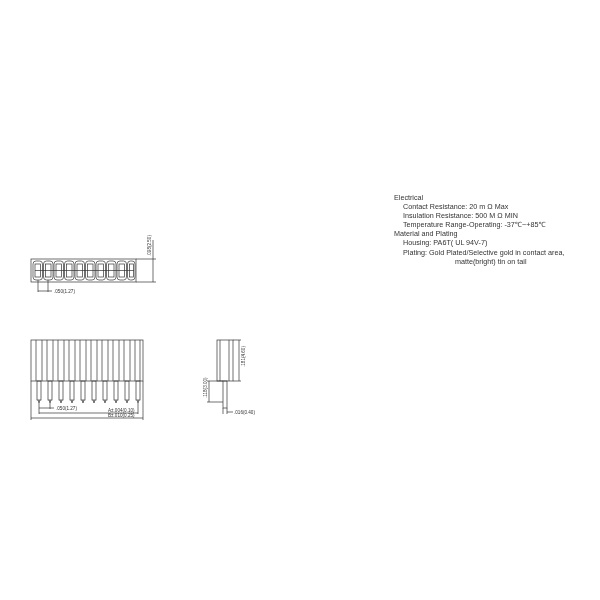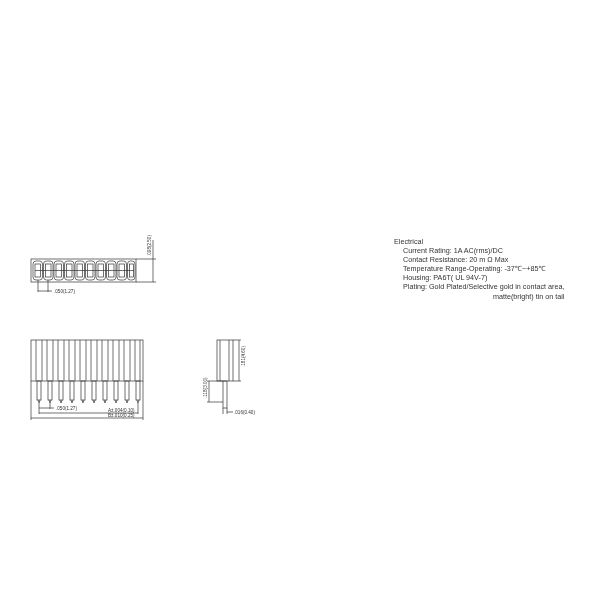--- a/index.html
+++ b/index.html
@@ -1,20 +1,20 @@
 <!DOCTYPE html>
 <html><head>
 <meta charset="utf-8">
 <style>
   html,body{margin:0;padding:0;background:#fff;}
   body{width:600px;height:600px;position:relative;overflow:hidden;font-family:"Liberation Sans",sans-serif;color:#222;}
   .spec{position:absolute;left:394px;top:193px;font-size:7.2px;line-height:9.1px;color:#333;white-space:nowrap;}
-  .spec .h{margin-left:0;margin-top:44px;}
+  .spec .h{margin-left:0;}
   .spec .i{margin-left:9px;}
-  .spec .i2{margin-left:80px;text-align:right;}
+  .spec .i2{margin-left:61px;}
   svg{position:absolute;left:0;top:0;}
   .lbl{font-family:"Liberation Sans",sans-serif;font-size:4.6px;fill:#333;}
 </style>
 </head>
 <body>
 
 <svg width="600" height="600" viewBox="0 0 600 600">
 
   <g stroke="#333" stroke-width="0.7" fill="none">
     <rect x="31" y="259" width="105" height="23"></rect>
@@ -114,19 +114,20 @@
     <line x1="227" y1="408" x2="227" y2="414"></line>
     <line x1="227" y1="412" x2="233" y2="412"></line>
   </g>
   <text class="lbl" transform="translate(245,367) rotate(-90)">.181(4.60)</text>
   <text class="lbl" transform="translate(207,398) rotate(-90)">.118(3.00)</text>
   <text class="lbl" x="234" y="413.5">.016(0.40)</text>
 </svg>
 
 <div class="spec">
   <div class="h">Electrical</div>
-  <div class="i">Current Rating: 1A  AC(rms)/DC</div>
   <div class="i">Contact Resistance: 20  m Ω  Max</div>
+  <div class="i">Insulation Resistance: 500  M Ω  MIN</div>
   <div class="i">Temperature Range-Operating: -37℃~+85℃</div>
+  <div class="h">Material and Plating</div>
   <div class="i">Housing: PA6T( UL 94V-7)</div>
   <div class="i">Plating: Gold Plated/Selective gold in contact area,</div>
   <div class="i2">matte(bright) tin on tail</div>
 </div>
 
 </body></html>

